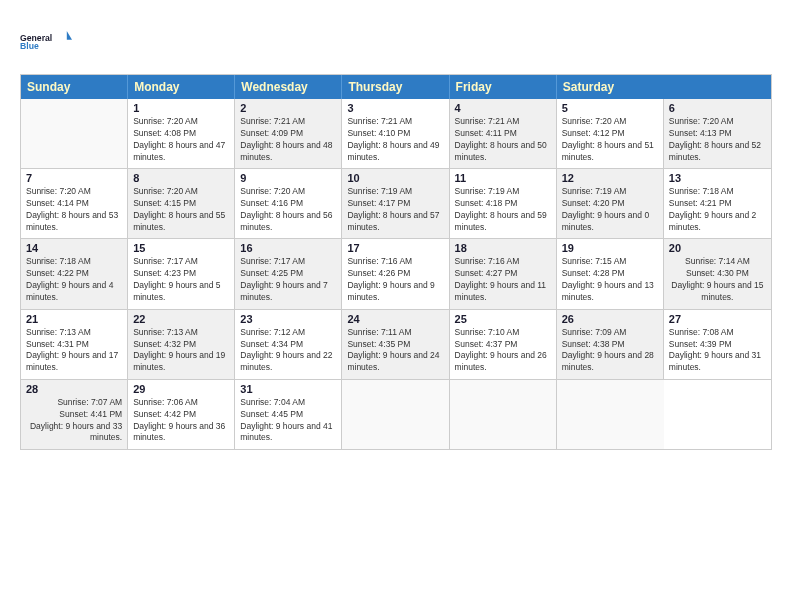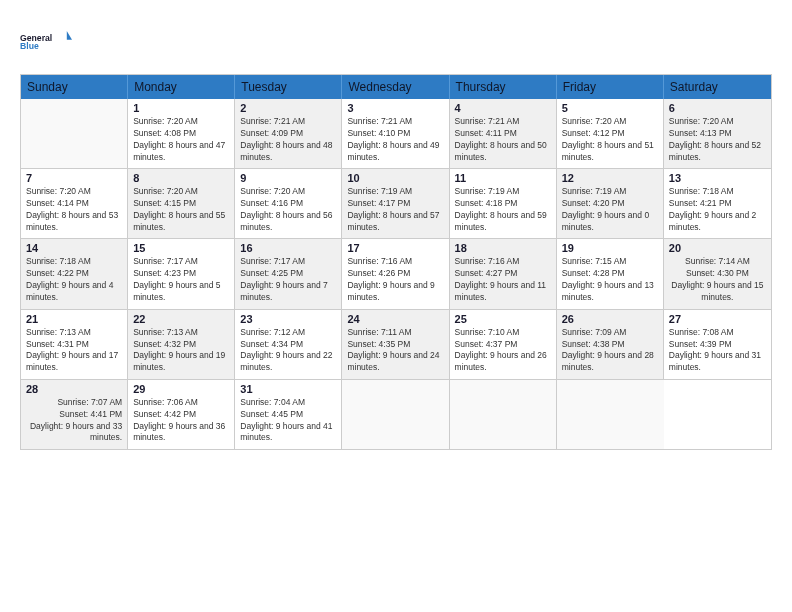--- a/index.html
+++ b/index.html
@@ -46,23 +46,23 @@
       display: flex;
       flex-direction: column;
       border: 1px solid #ccc;
     }
     .cal-header {
       display: grid;
       grid-template-columns: repeat(7, 1fr);
       background: #2e7bc4;
     }
     .cal-header-cell {
-      color: #0f172a;
+      color: #fef9c3;
       font-size: 12px;
-      font-weight: normal;
+      font-weight: bold;
       padding: 5px 6px;
       text-align: left;
       border-right: 1px solid #5599d8;
     }
     .cal-header-cell:last-child { border-right: none; }
     .cal-body {
       flex: 1;
       display: flex;
       flex-direction: column;
     }
@@ -114,21 +114,20 @@
     <div class="title-area">
       <div class="title-month"></div>
       <div class="title-location"></div>
     </div>
   </div>
 
   <div class="calendar">
     <div class="cal-header">
     <div class="cal-header-cell">Sunday</div>
         <div class="cal-header-cell">Monday</div>
-        <div class="cal-header-cell">Tuesday</div>
         <div class="cal-header-cell">Wednesday</div>
         <div class="cal-header-cell">Thursday</div>
         <div class="cal-header-cell">Friday</div>
         <div class="cal-header-cell">Saturday</div>
       </div>
     <div class="cal-body">
     <div class="cal-row">
           <div class="cal-cell empty"></div>
           <div class="cal-cell">
             <div class="day-num">1</div>

